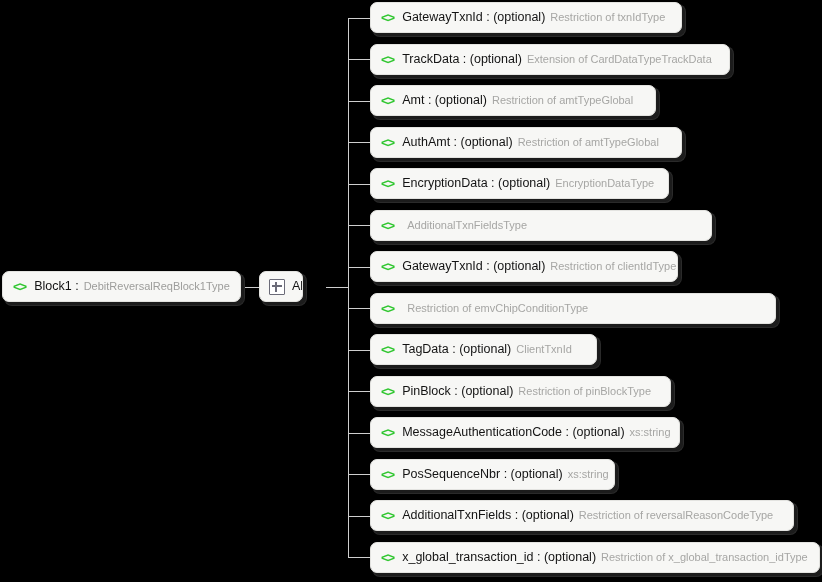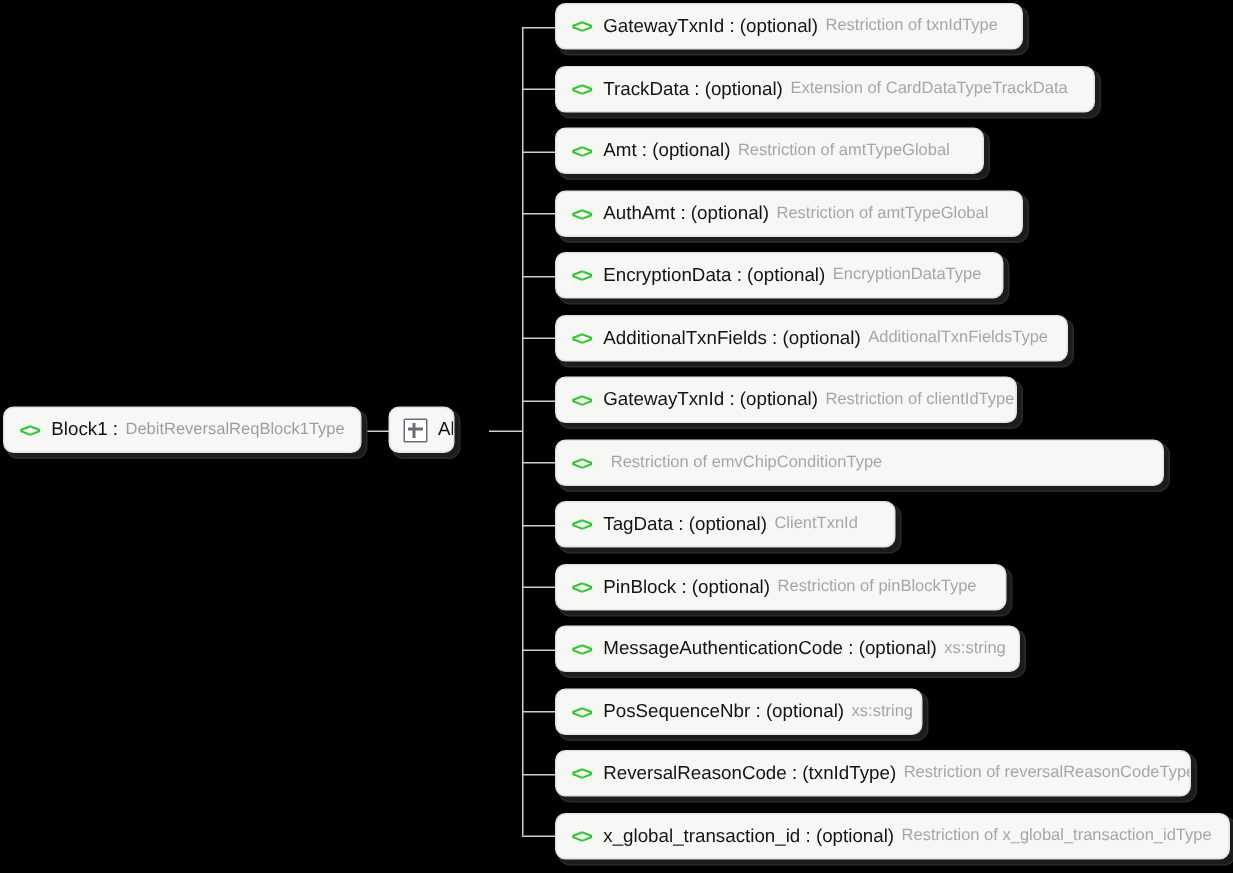--- a/index.html
+++ b/index.html
@@ -176,21 +176,20 @@
       </div>
       <div class="conn stub" style="top: 183.5px;"></div>
       <div class="node child-node" style="top: 168px; width: 299px;">
         <span class="code-icon">&lt;&gt;</span>
         <span class="label">EncryptionData : (optional)</span>
         <span class="type">EncryptionDataType</span>
       </div>
       <div class="conn stub" style="top: 225px;"></div>
       <div class="node child-node" style="top: 209.5px; width: 342px;">
         <span class="code-icon">&lt;&gt;</span>
-        <span class="label">AdditionalTxnFields : (optional)</span>
         <span class="type">AdditionalTxnFieldsType</span>
       </div>
       <div class="conn stub" style="top: 266.5px;"></div>
       <div class="node child-node" style="top: 251px; width: 308px;">
         <span class="code-icon">&lt;&gt;</span>
         <span class="label">GatewayTxnId : (optional)</span>
         <span class="type">Restriction of clientIdType</span>
       </div>
       <div class="conn stub" style="top: 308px;"></div>
       <div class="node child-node" style="top: 292.5px; width: 406px;">
@@ -217,21 +216,21 @@
       </div>
       <div class="conn stub" style="top: 474px;"></div>
       <div class="node child-node" style="top: 458.5px; width: 245px;">
         <span class="code-icon">&lt;&gt;</span>
         <span class="label">PosSequenceNbr : (optional)</span>
         <span class="type">xs:string</span>
       </div>
       <div class="conn stub" style="top: 515.5px;"></div>
       <div class="node child-node" style="top: 500px; width: 424px;">
         <span class="code-icon">&lt;&gt;</span>
-        <span class="label">ReversalReasonCode : (txnIdType)</span>
+        <span class="label">AdditionalTxnFields : (optional)</span>
         <span class="type">Restriction of reversalReasonCodeType</span>
       </div>
       <div class="conn stub" style="top: 557px;"></div>
       <div class="node child-node" style="top: 541.5px; width: 450px;">
         <span class="code-icon">&lt;&gt;</span>
         <span class="label">x_global_transaction_id : (optional)</span>
         <span class="type">Restriction of x_global_transaction_idType</span>
       </div>
     </div>
 

